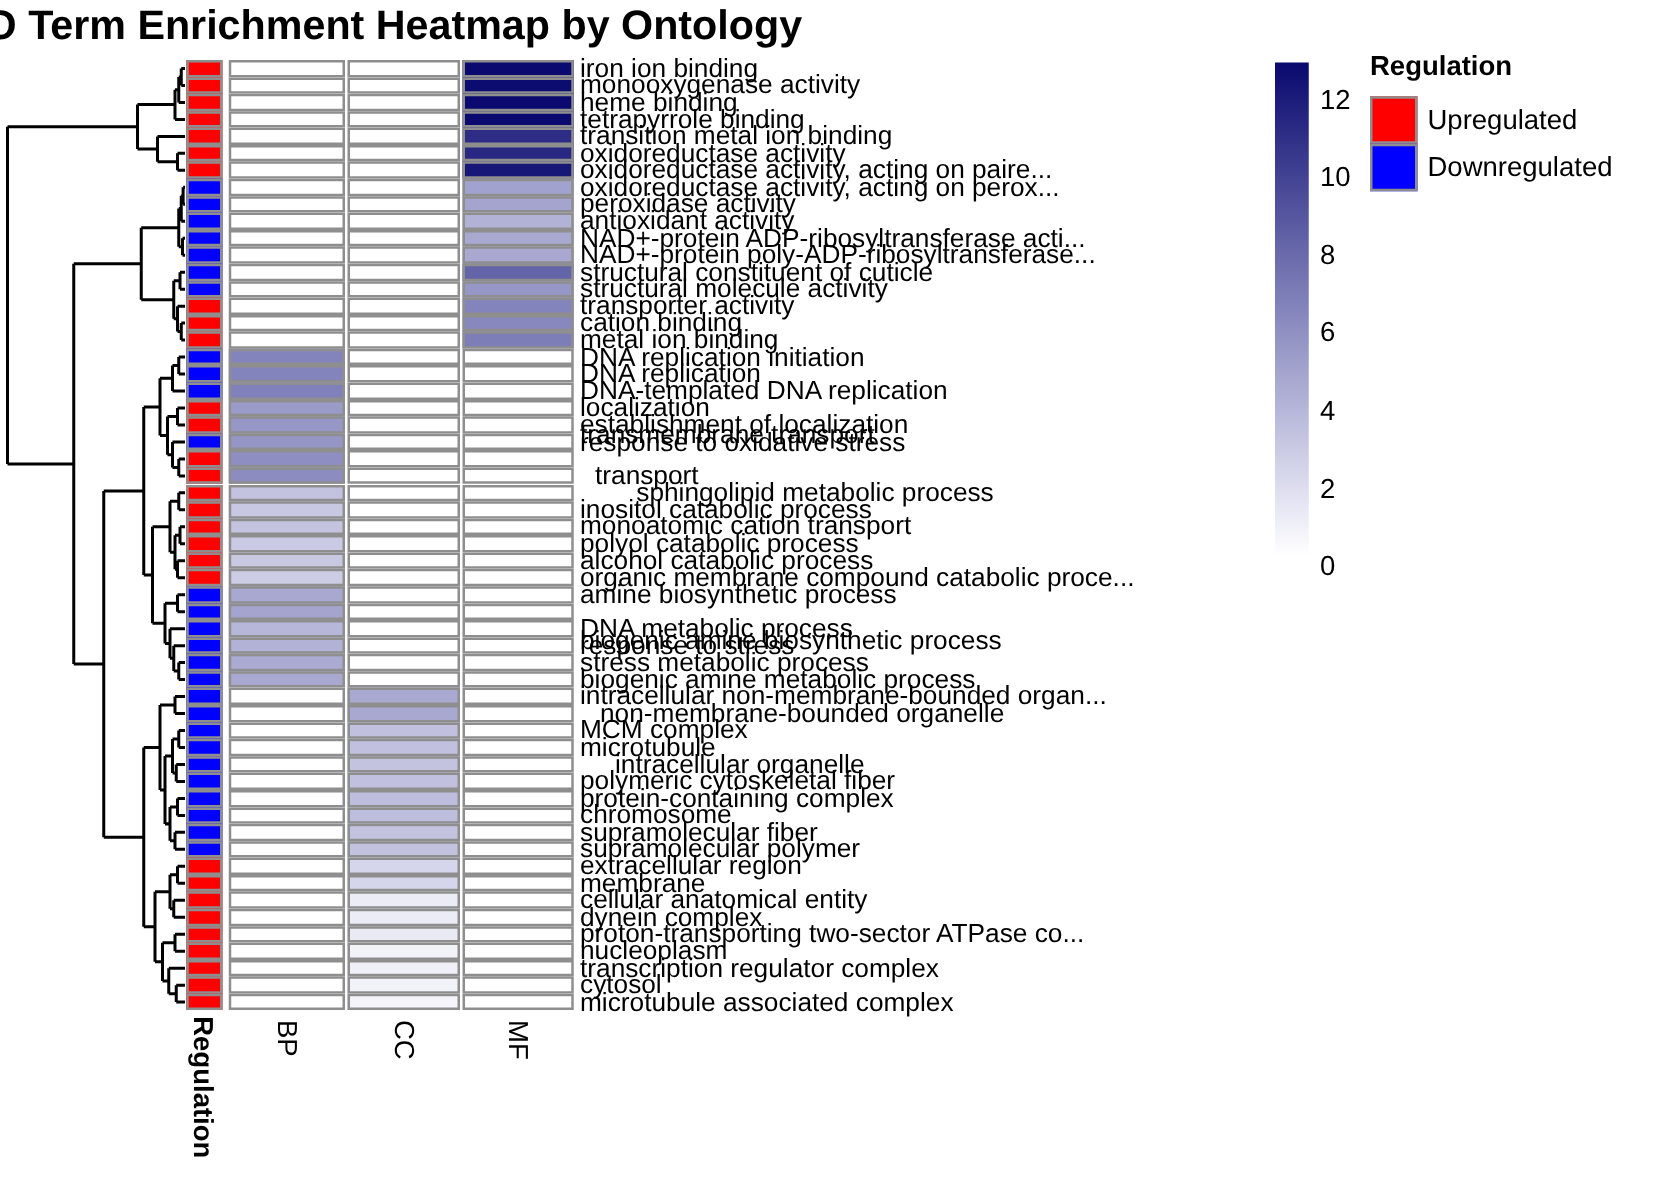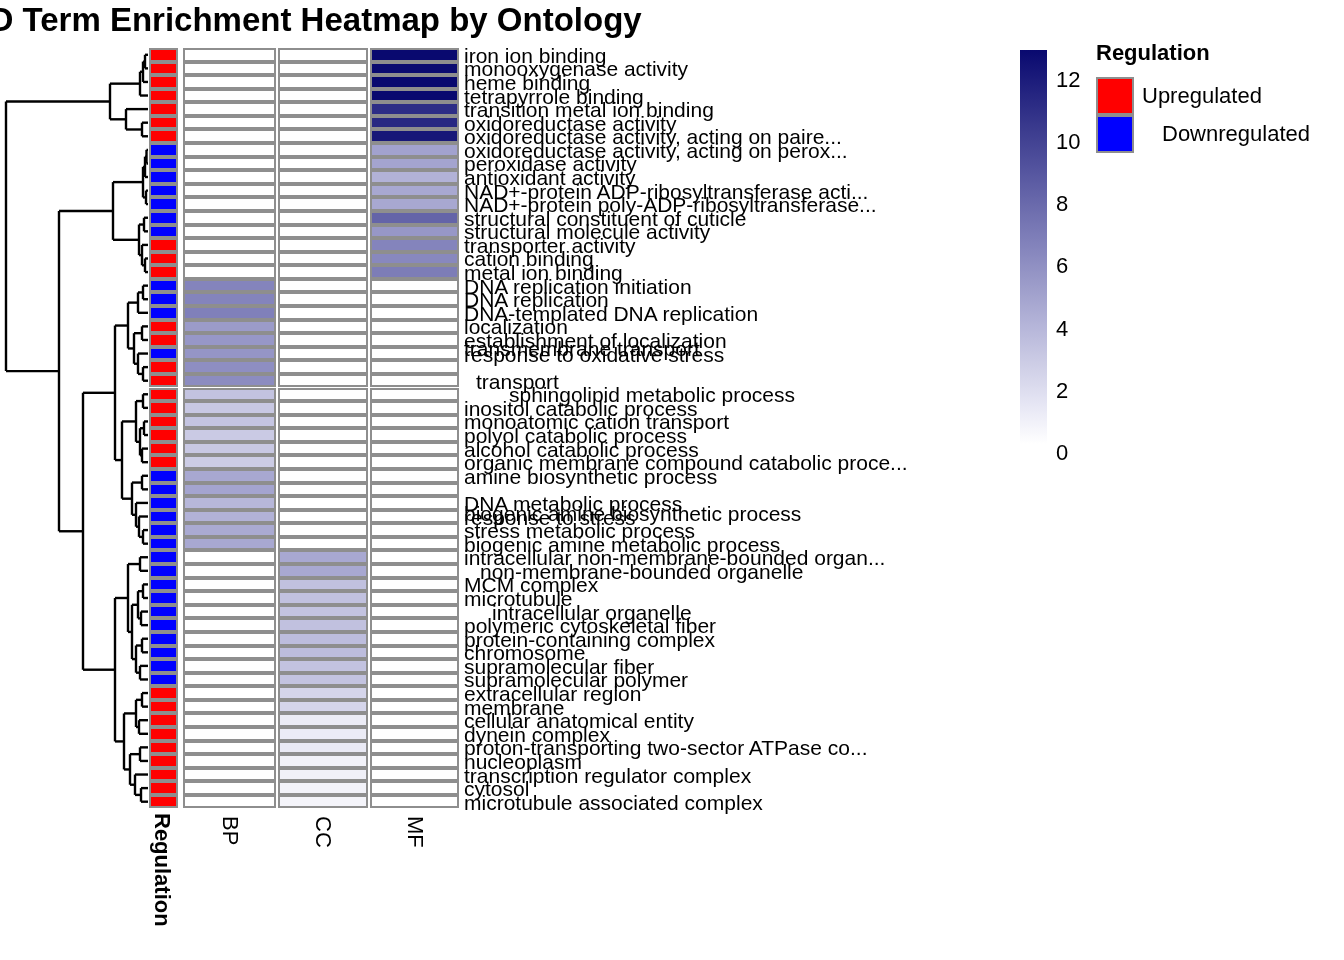--- a/index.html
+++ b/index.html
@@ -499,15 +499,15 @@
       <div class="cbar-tick" style="top: 328.6px;">4</div>
       <div class="cbar-tick" style="top: 390.8px;">2</div>
       <div class="cbar-tick" style="top: 453px;">0</div>
     </div>
 
   <div class="legend-title">Regulation</div>
   <div id="legend">
       <div class="legend-swatch" style="top: 77px; background: rgb(255, 0, 0);"></div>
       <div class="legend-label" style="top: 96px;">Upregulated</div>
       <div class="legend-swatch" style="top: 115px; background: rgb(0, 0, 255);"></div>
-      <div class="legend-label" style="top: 134px; margin-left: 20px;">Downregulated</div>
+      <div class="legend-label" style="top: 134px;">Downregulated</div>
     </div>
 </div>
 
 </body></html>

